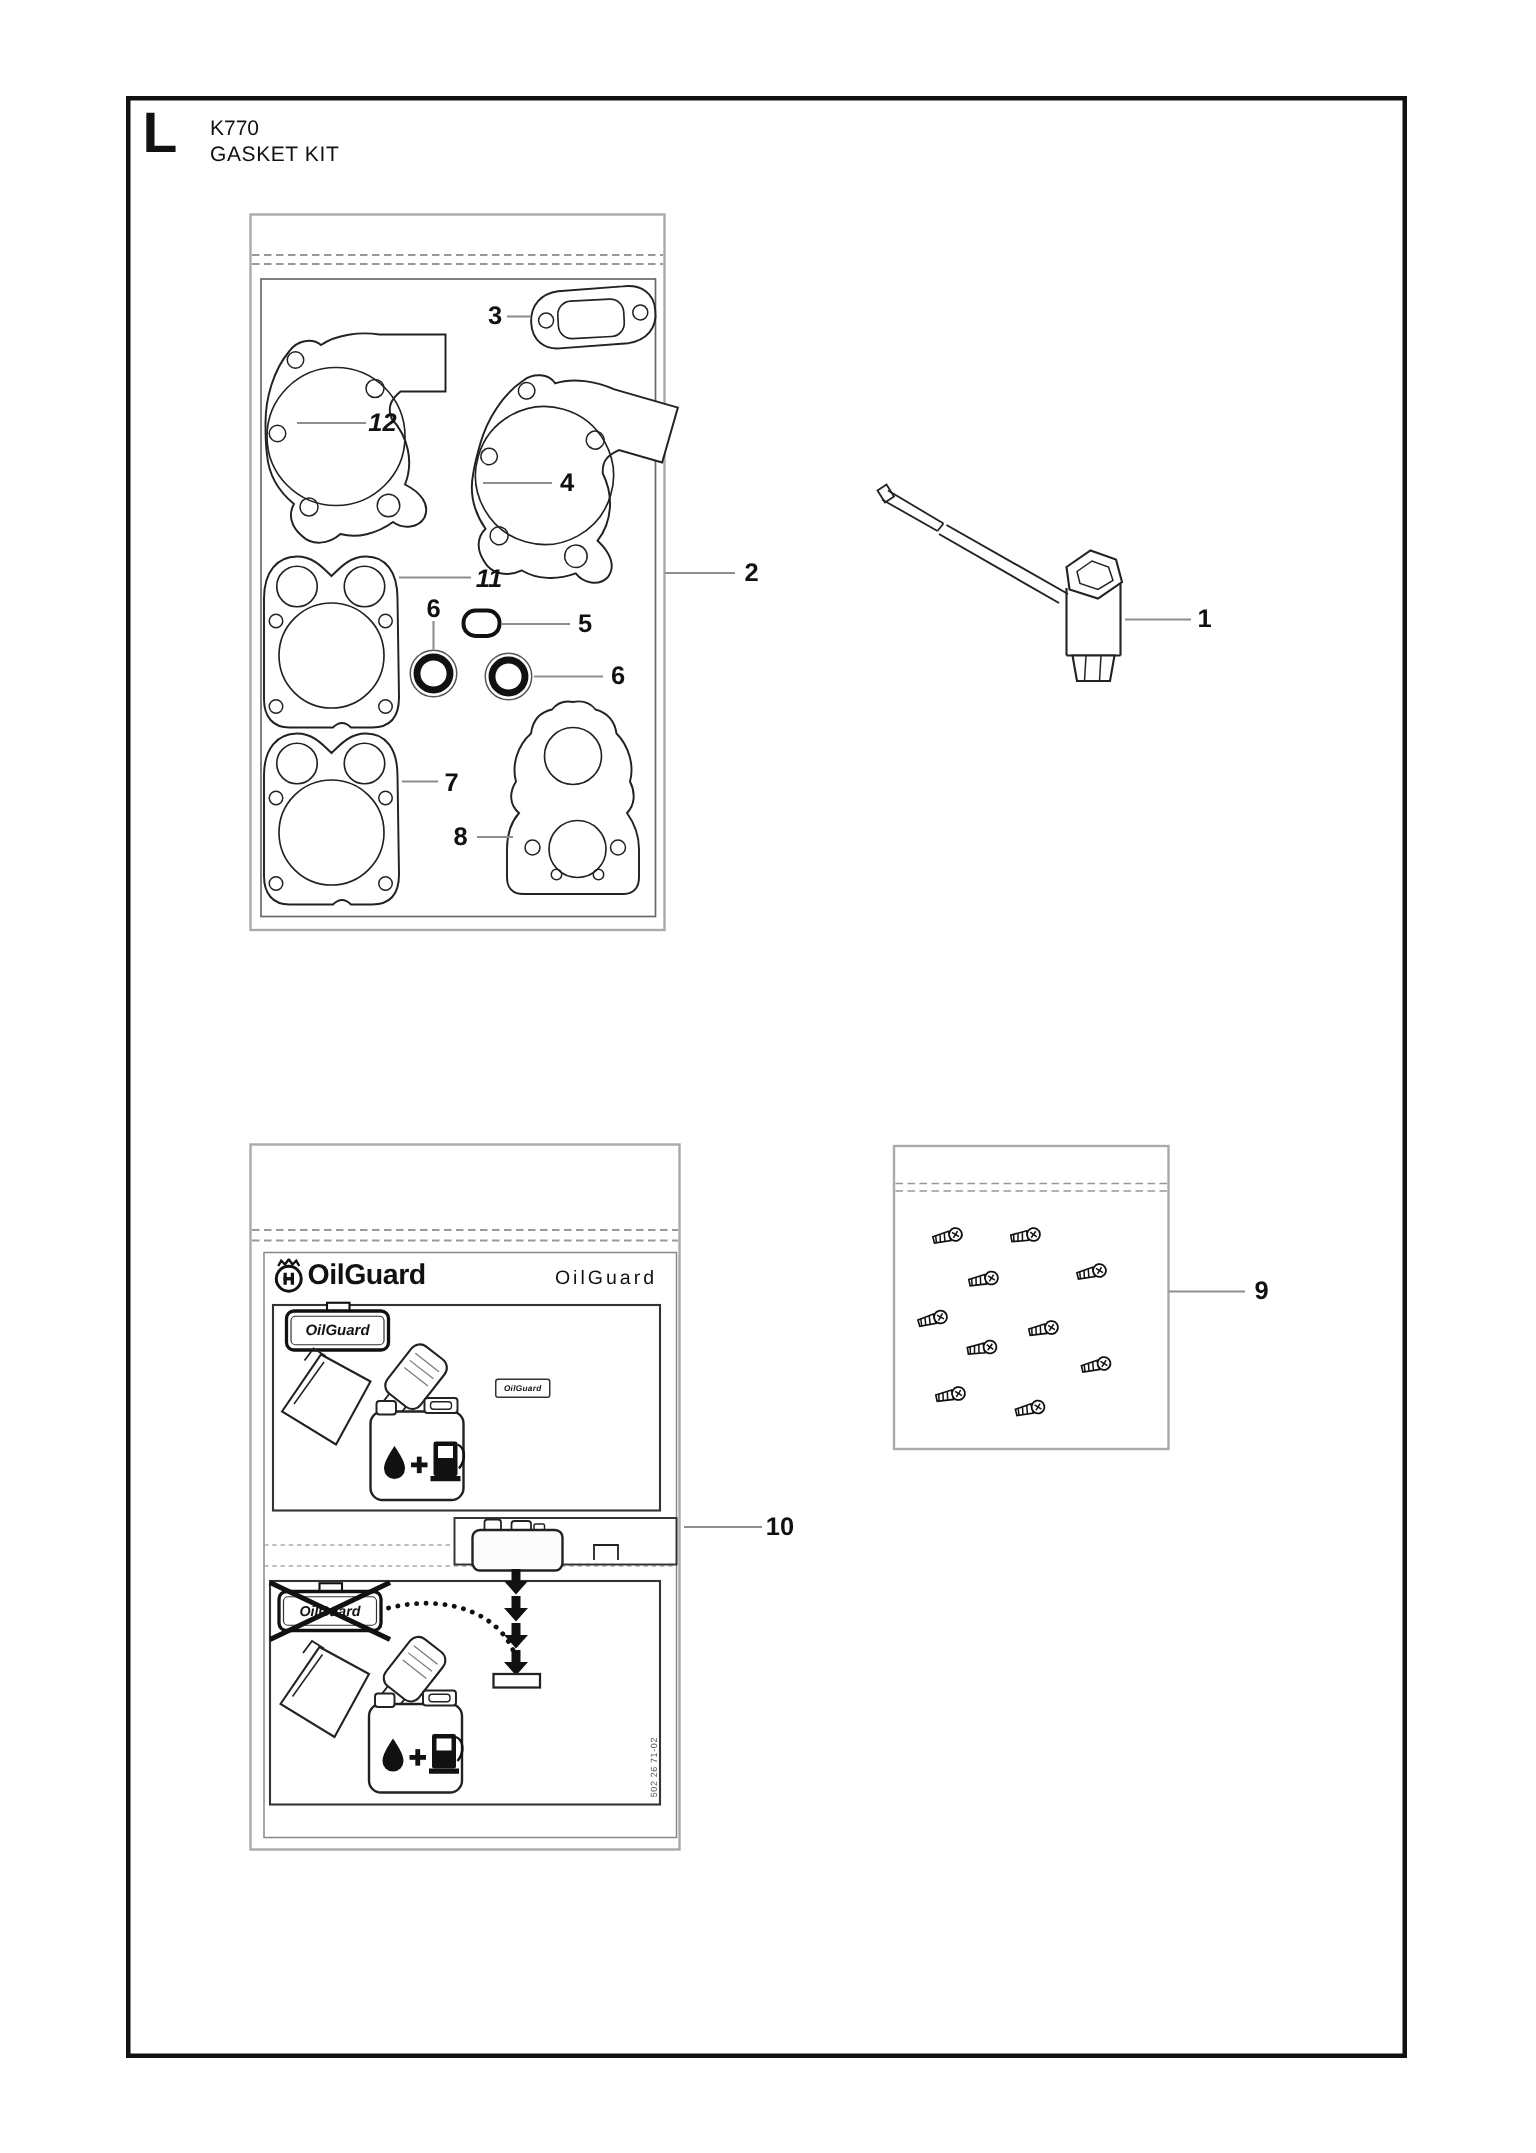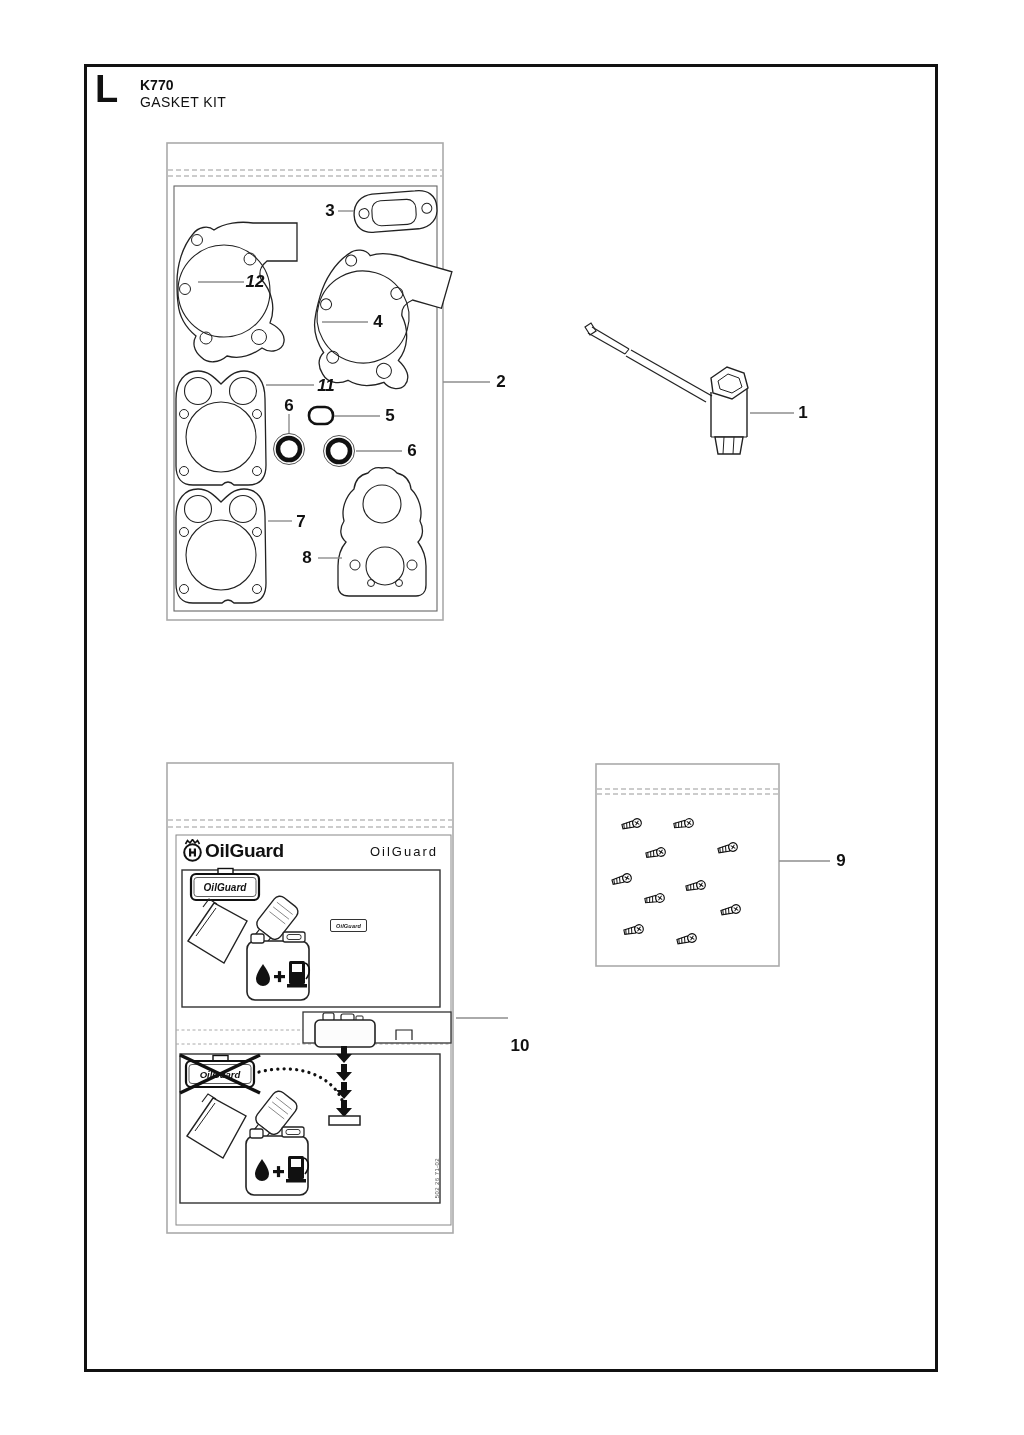--- a/index.html
+++ b/index.html
@@ -10,21 +10,21 @@
   }
   .page-border {
     position:absolute; left:84px; top:64px; width:854px; height:1308px;
     border:3.5px solid #111; background:#fff;
   }
   .art { position:absolute; left:0; top:0; }
   .hdr-letter {
     position:absolute; left:95px; top:70px; font-size:38px; font-weight:800;
     line-height:1; letter-spacing:-1px;
   }
-  .hdr-model   { position:absolute; left:140px; top:77px;  font-size:14px; font-weight:700; }
+  .hdr-model   { position:absolute; left:140px; top:77px;  font-size:14px; font-weight:400; }
   .hdr-title   { position:absolute; left:140px; top:94px;  font-size:14px; font-weight:400; letter-spacing:.4px; }
   .callout {
     position:absolute; transform:translate(-50%,-50%);
     font-size:17px; font-weight:700; color:#111; white-space:nowrap;
   }
   .brand-row { position:absolute; left:205px; top:840px; font-size:19px; font-weight:800; letter-spacing:-.3px; }
   .product-hdr {
     position:absolute; left:352px; top:844px; width:86px; text-align:right;
     font-size:13px; font-weight:400; letter-spacing:2px; color:#111;
   }
@@ -264,21 +264,21 @@
 <div class="callout" style="left:803px;top:413px;">1</div>
 <div class="callout" style="left:501px;top:382px;">2</div>
 <div class="callout" style="left:330px;top:211px;">3</div>
 <div class="callout" style="left:378px;top:322px;">4</div>
 <div class="callout" style="left:390px;top:416px;">5</div>
 <div class="callout" style="left:289px;top:406px;">6</div>
 <div class="callout" style="left:412px;top:451px;">6</div>
 <div class="callout" style="left:301px;top:522px;">7</div>
 <div class="callout" style="left:307px;top:558px;">8</div>
 <div class="callout" style="left:841px;top:861px;">9</div>
-<div class="callout" style="left:520px;top:1018px;margin-top:28px;">10</div>
+<div class="callout" style="left:520px;top:1018px;">10</div>
 <div class="callout" style="left:326px;top:386px;font-style:italic;">11</div>
 <div class="callout" style="left:255px;top:282px;font-style:italic;">12</div>
 
 <svg class="husq-logo" width="23" height="23" viewBox="0 0 23 23">
   <path d="M4.5,5 L6.5,1.5 L9,4 L11.5,0.5 L14,4 L16.5,1.5 L18.5,5" fill="none" stroke="#111" stroke-width="1.6"></path>
   <circle cx="11.5" cy="13.5" r="8.3" fill="none" stroke="#111" stroke-width="2"></circle>
   <rect x="8" y="9.5" width="2.2" height="8" fill="#111"></rect>
   <rect x="12.8" y="9.5" width="2.2" height="8" fill="#111"></rect>
   <rect x="8" y="12.4" width="7" height="2.2" fill="#111"></rect>
 </svg>

